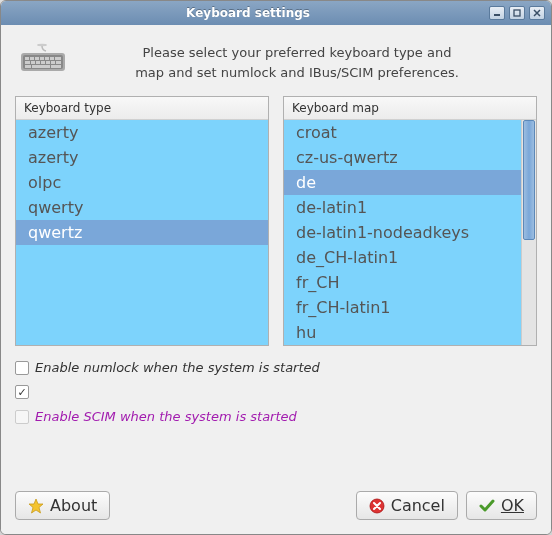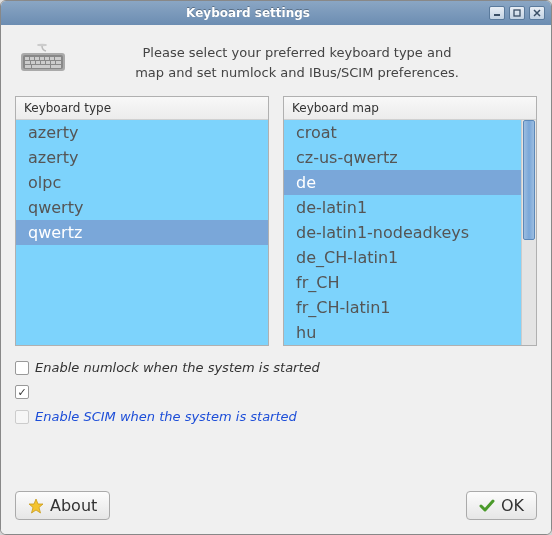--- a/index.html
+++ b/index.html
@@ -139,21 +139,21 @@
     font-style: italic;
   }
   .check-row {
     display: flex;
     align-items: center;
     gap: 6px;
     font-size: 13px;
     color: #333;
   }
   .check-row.disabled {
-    color: #1d4ed8;
+    color: #a21caf;
   }
   .checkbox {
     width: 14px;
     height: 14px;
     border: 1px solid #999;
     background: #fff;
     border-radius: 2px;
     display: flex;
     align-items: center;
     justify-content: center;
@@ -313,20 +313,29 @@
           <svg width="16" height="16" viewBox="0 0 16 16">
               <path d="M8 1 L10 6 L15 6 L11 9.5 L12.5 15 L8 12 L3.5 15 L5 9.5 L1 6 L6 6 Z" fill="#f4c430" stroke="#c89a1c" stroke-width="0.8"></path>
             </svg>
         </span>
         <span>About</span>
       </div>
       <div class="spacer"></div>
       <div class="btn">
         <span>
           <svg width="16" height="16" viewBox="0 0 16 16">
+              <circle cx="8" cy="8" r="7" fill="#d33" stroke="#a11" stroke-width="0.8"></circle>
+              <path d="M5 5 L11 11 M11 5 L5 11" stroke="#fff" stroke-width="2" stroke-linecap="round"></path>
+            </svg>
+        </span>
+        <span>Cancel</span>
+      </div>
+      <div class="btn">
+        <span>
+          <svg width="16" height="16" viewBox="0 0 16 16">
               <path d="M2 8 L6 12 L14 3" stroke="#4a9a2a" stroke-width="3" fill="none" stroke-linecap="round" stroke-linejoin="round"></path>
             </svg>
         </span>
         <span>OK</span>
       </div>
     </div>
 
   </div>
 </div>
 

